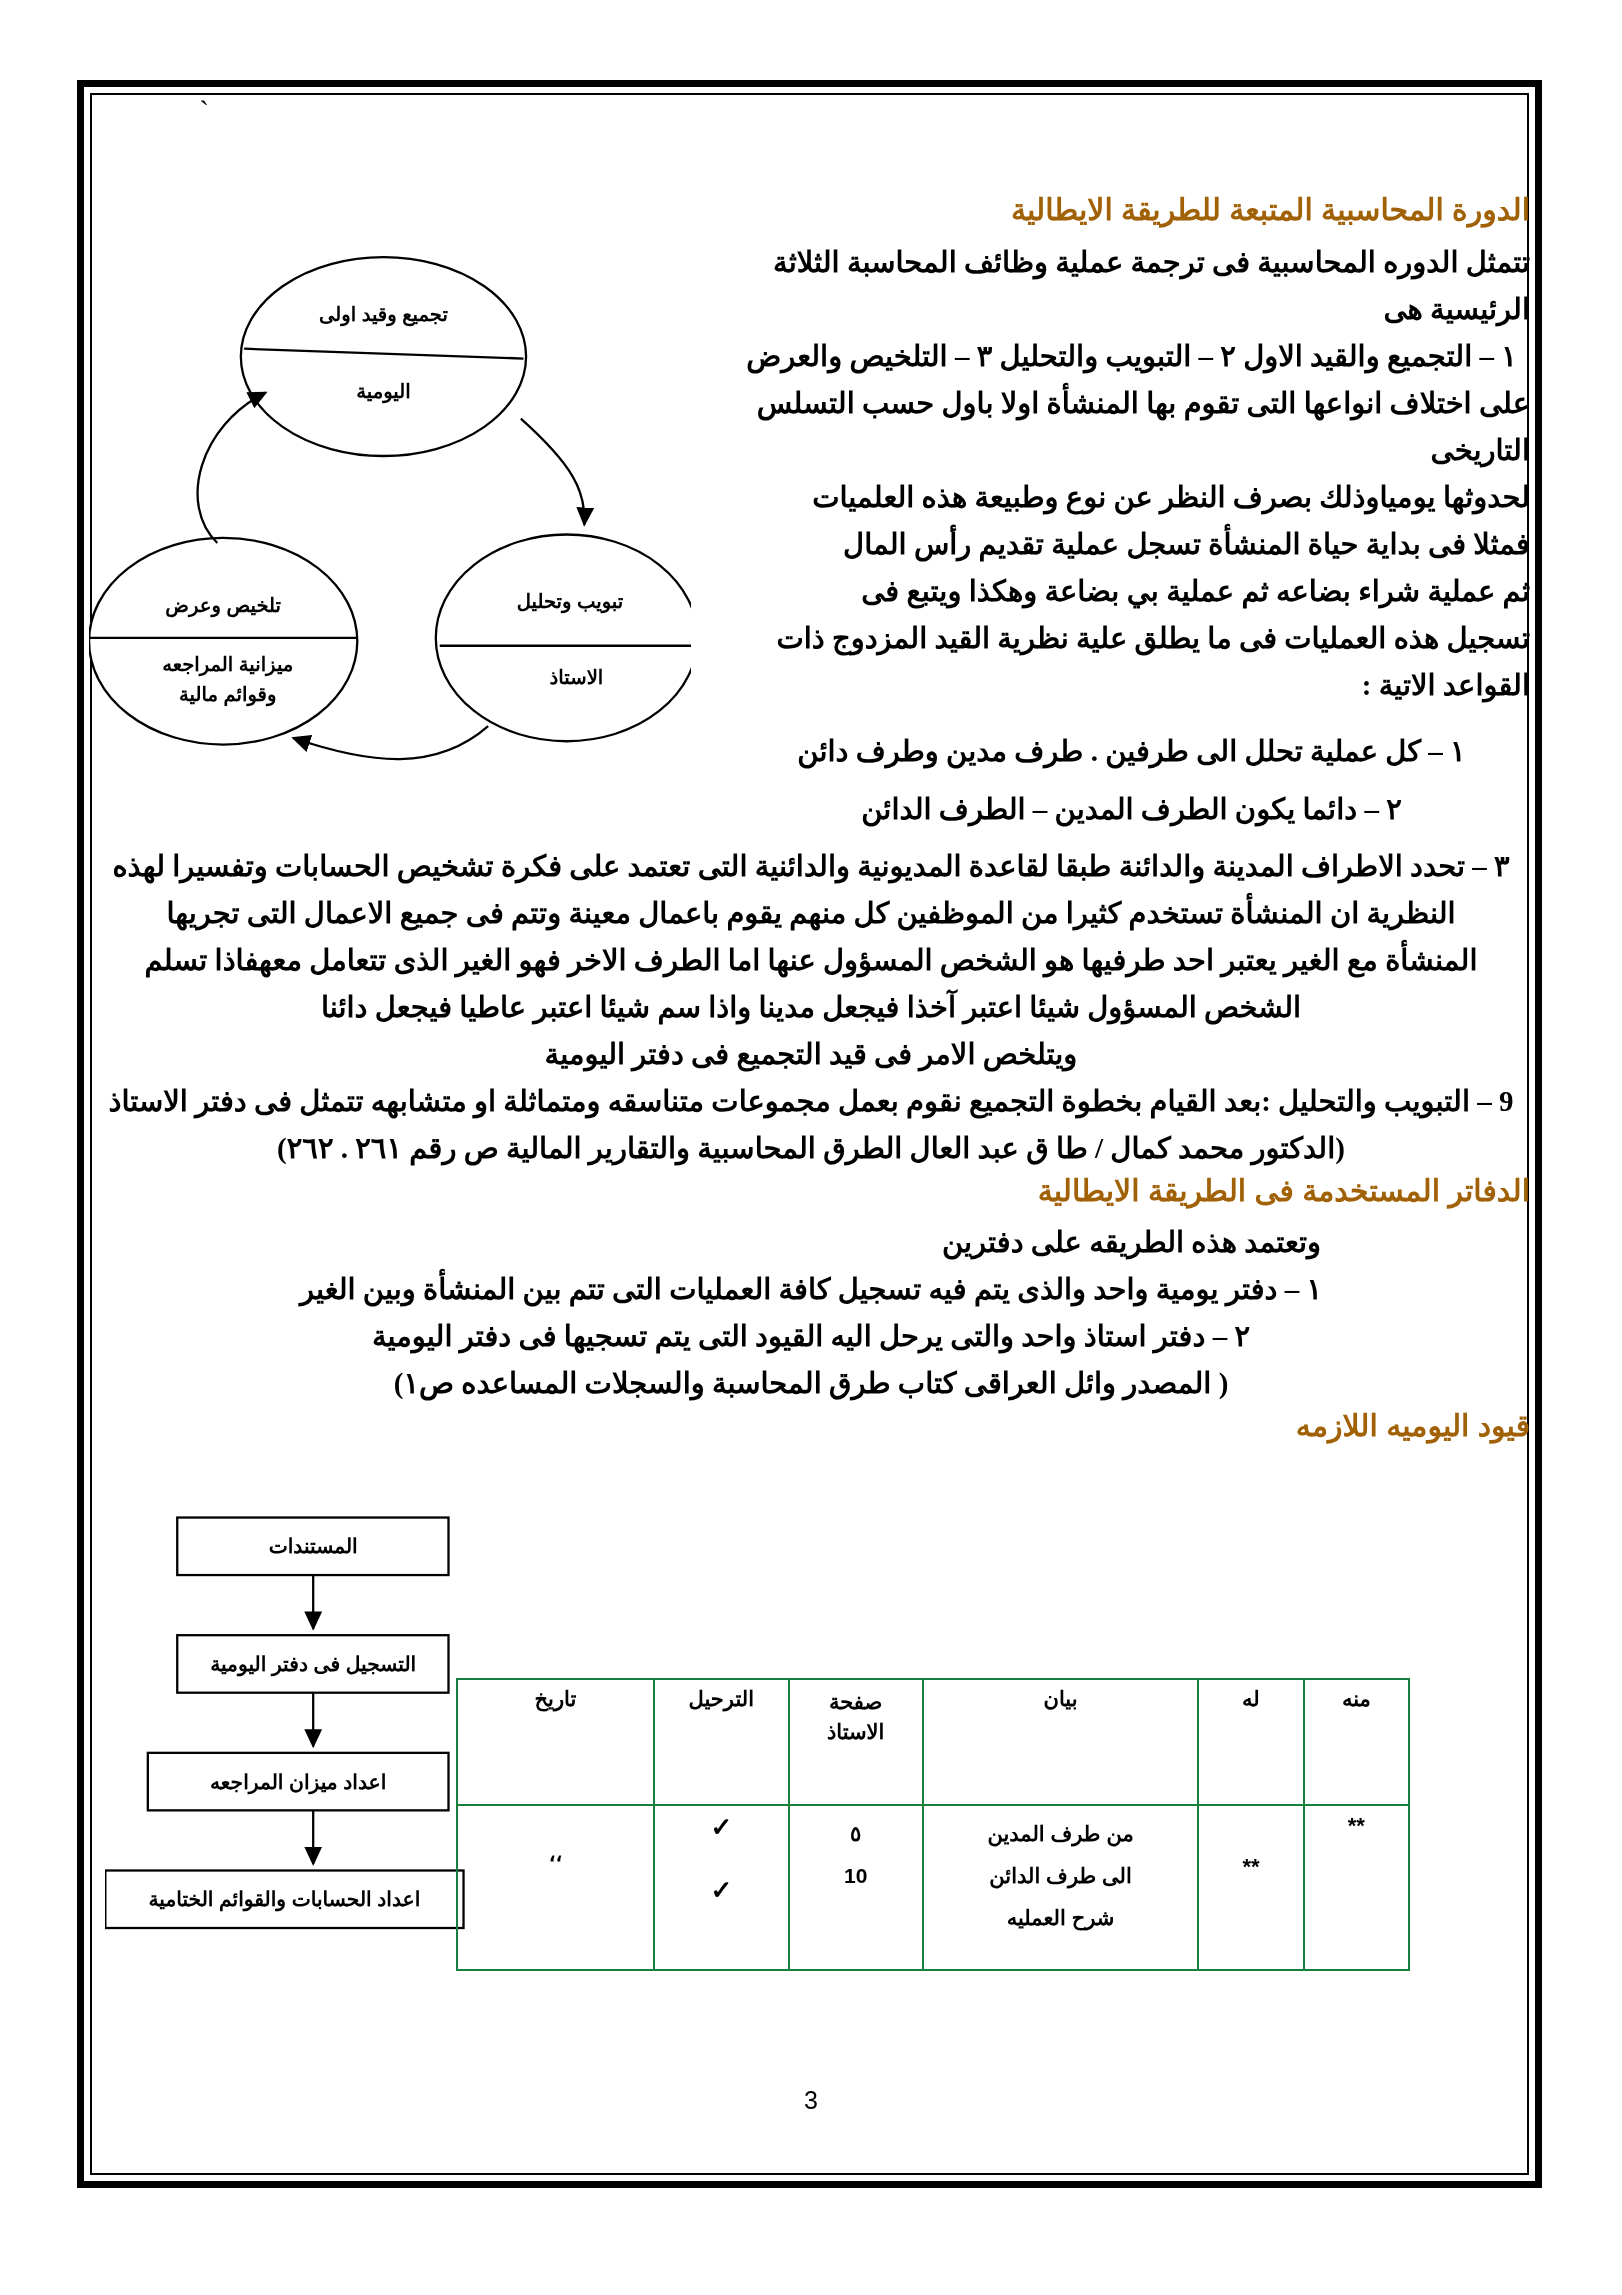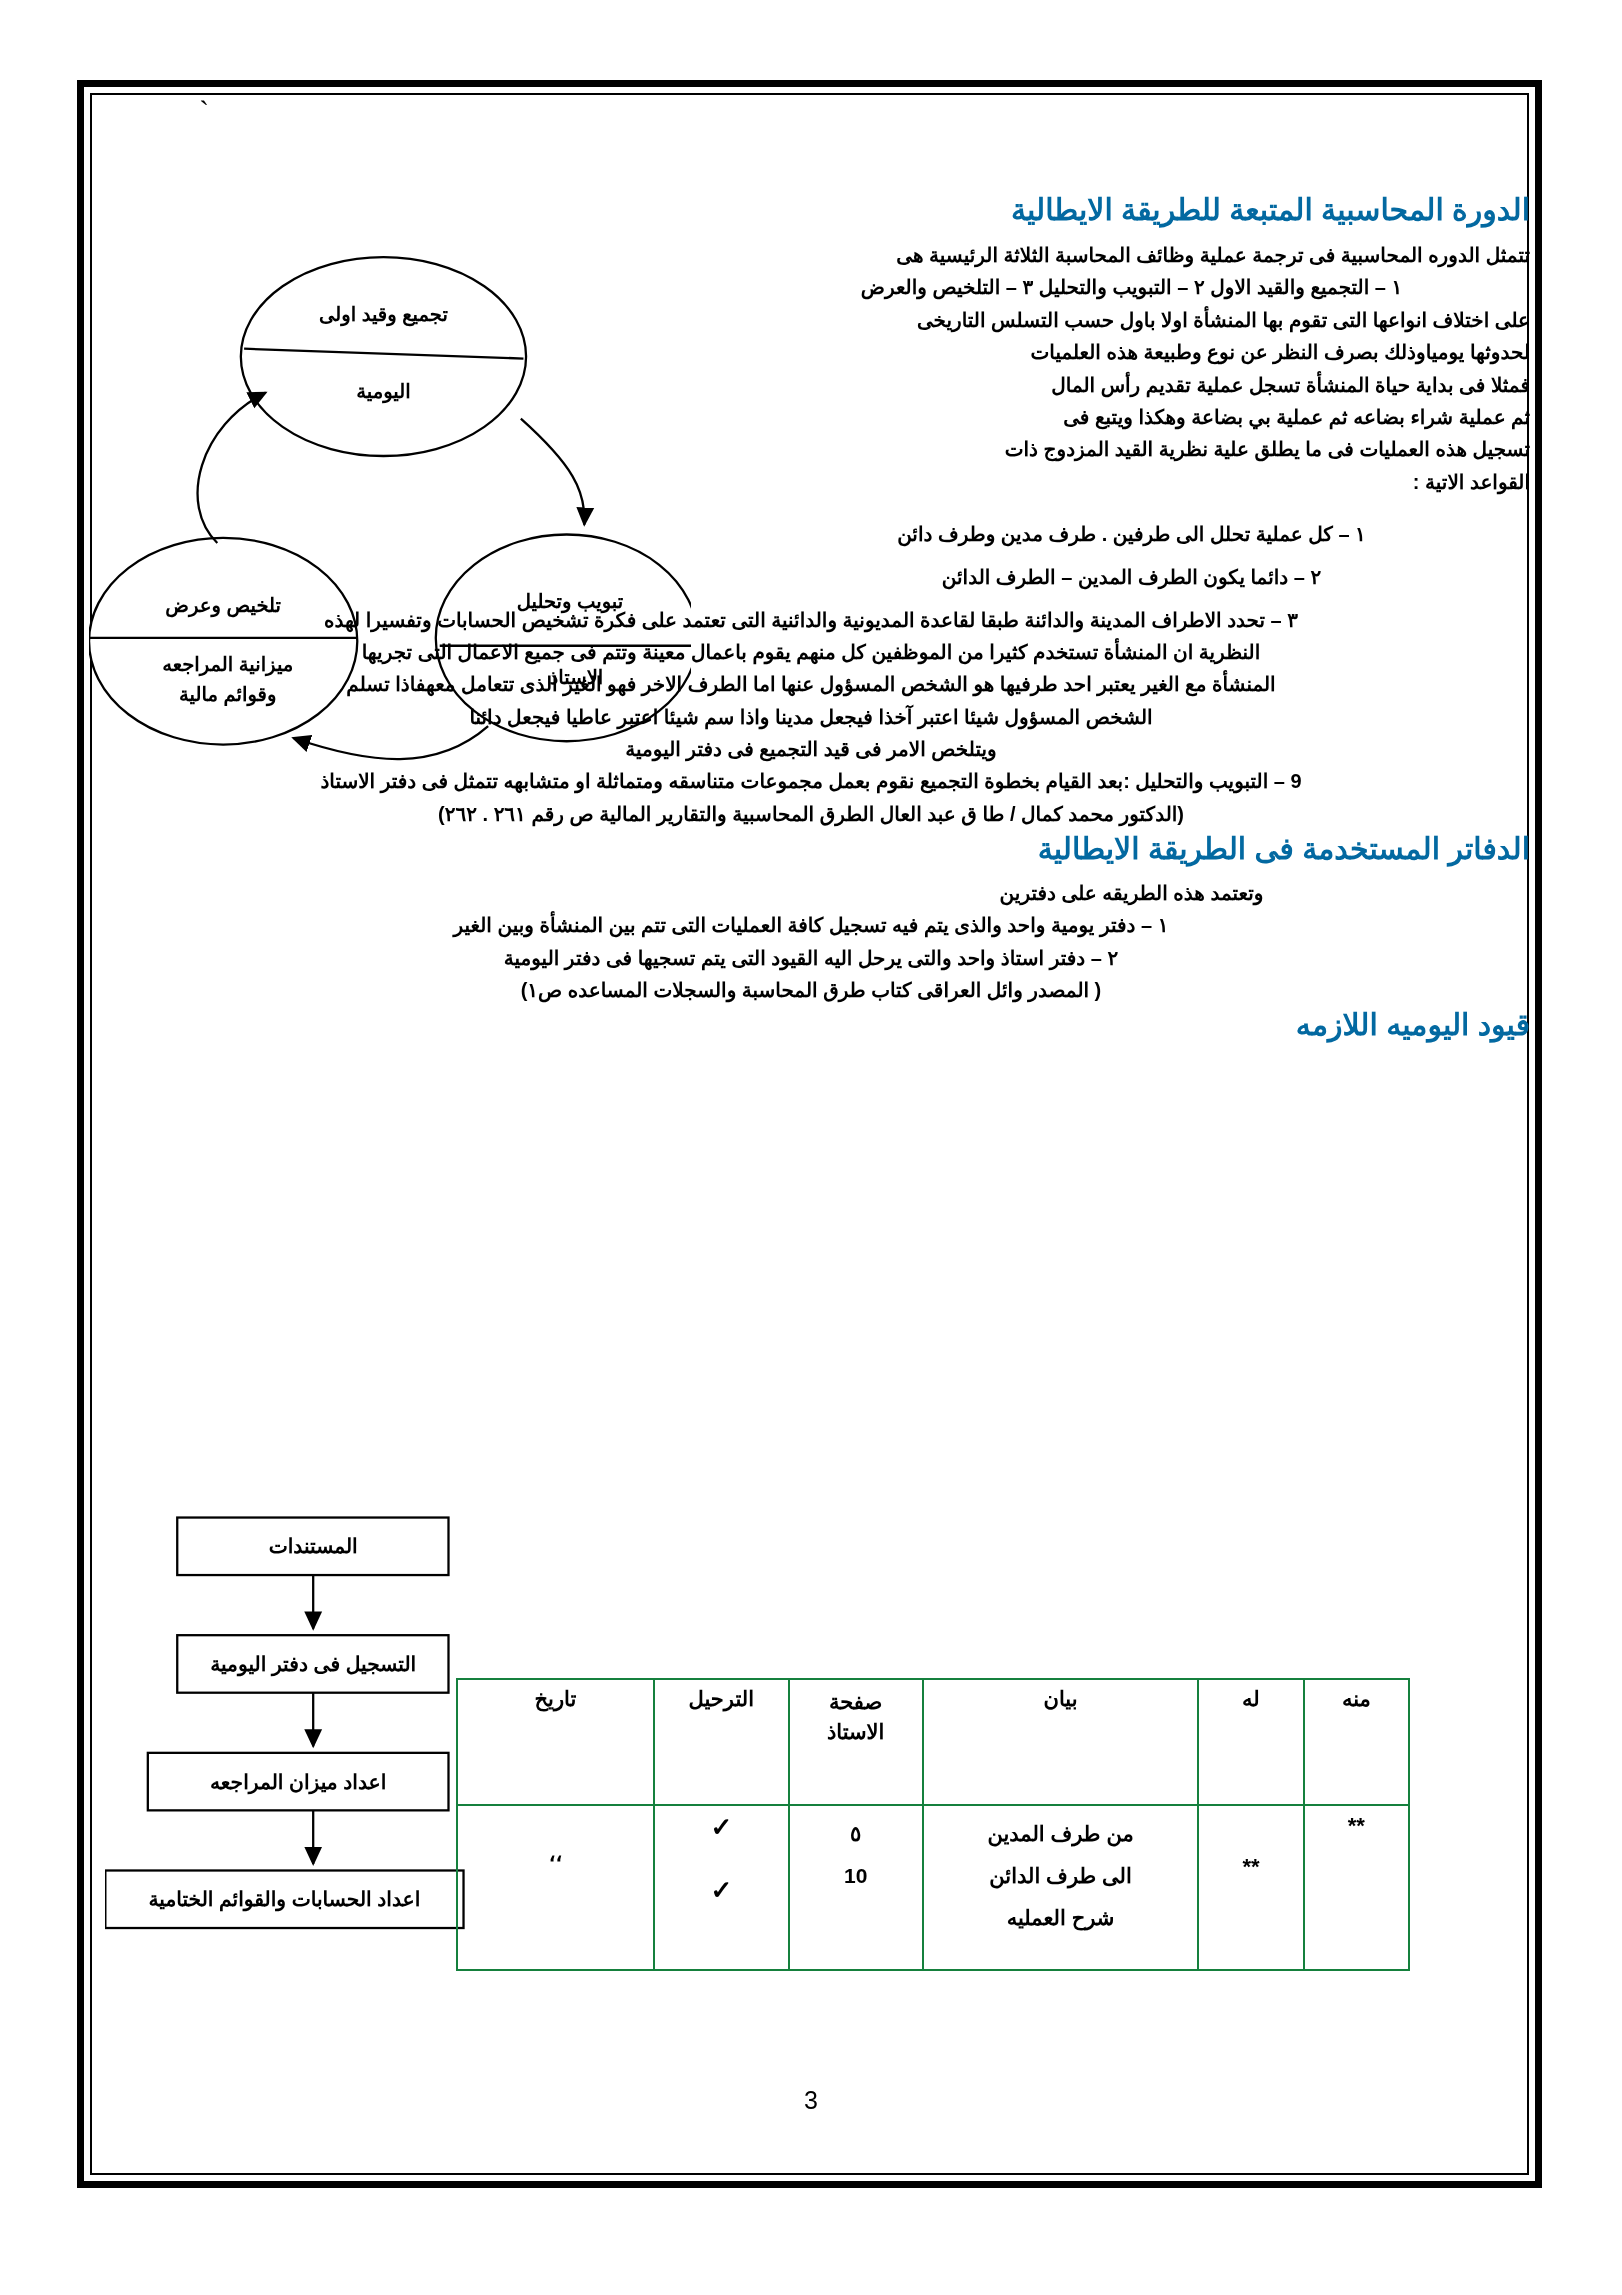--- a/index.html
+++ b/index.html
@@ -45,33 +45,33 @@
   #text-column{
     position:absolute;
     left:0px; top:191px;
     width:1622px;
     padding:0 92px 0 92px;
     box-sizing:border-box;
     direction:rtl;
     text-align:right;
   }
   .rheading{
-    color:#0369a1;
+    color:#a16207;
     font-family:"Liberation Sans", sans-serif;
     font-weight:bold;
     font-size:30px;
     line-height:1.25;
     text-align:center;
     margin:0 0 9.2px 0;
   }
   .rheading.h-main{ margin-bottom:10.5px; }
   .para{
-    font-family:Liberation Sans, sans-serif;
-    font-weight:bold;
-    font-size:20px;
+    font-family:Liberation Serif, serif;
+    font-weight:bold;
+    font-size:29px;
     line-height:1.62;
     color:#000;
     margin:0;
     letter-spacing:0px;
   }
 
   
   .col-right{
     margin-right:0;
     margin-left:641px;   

